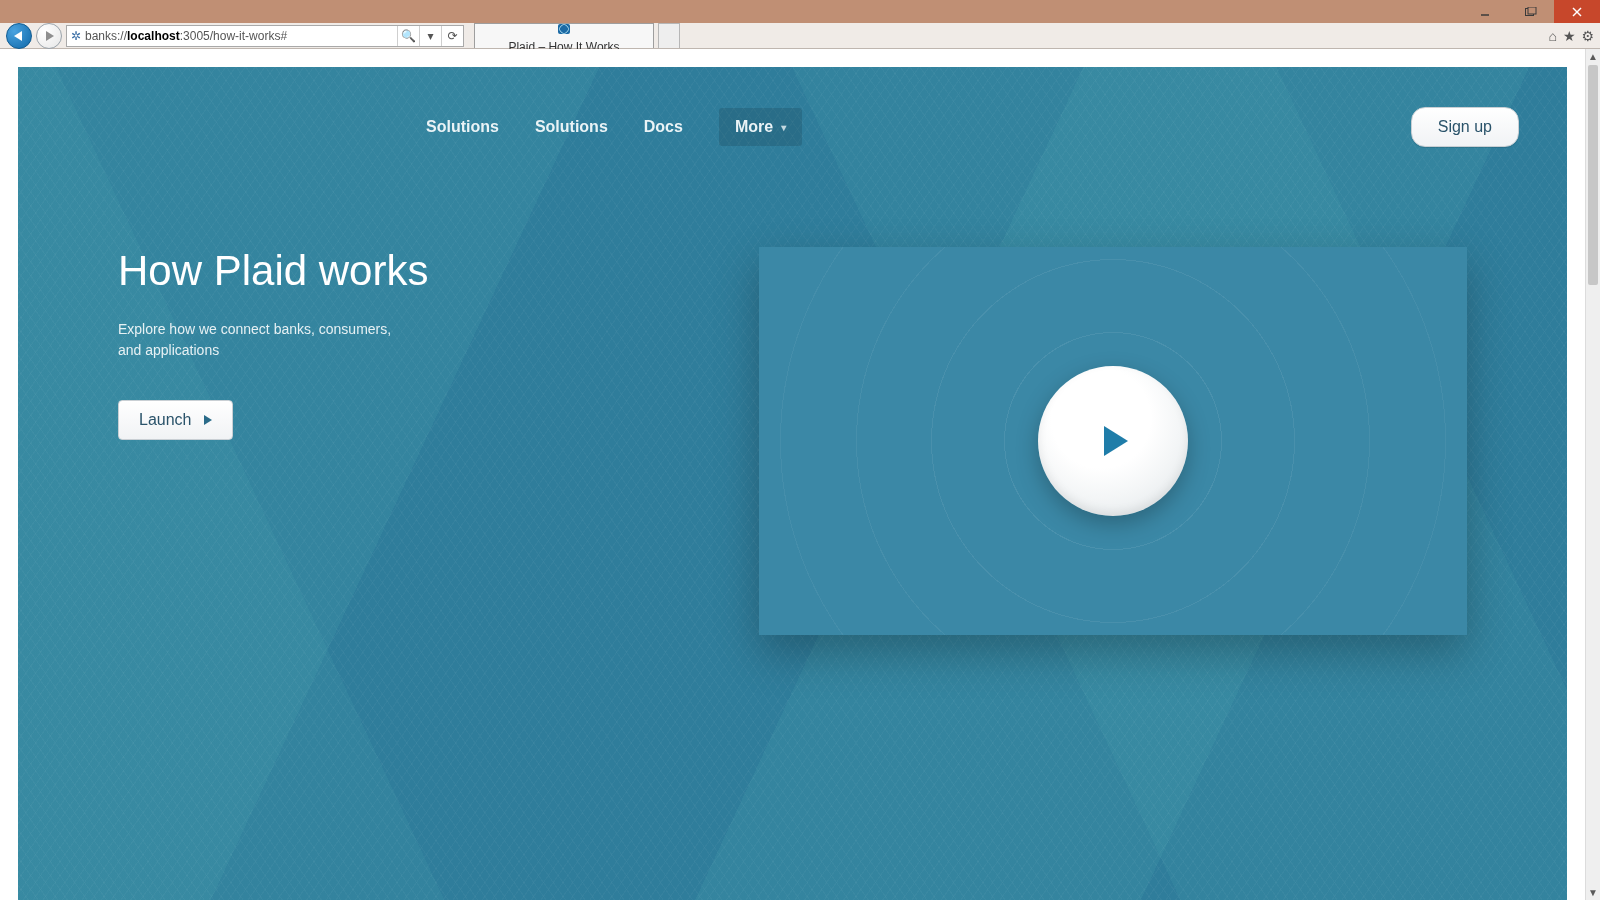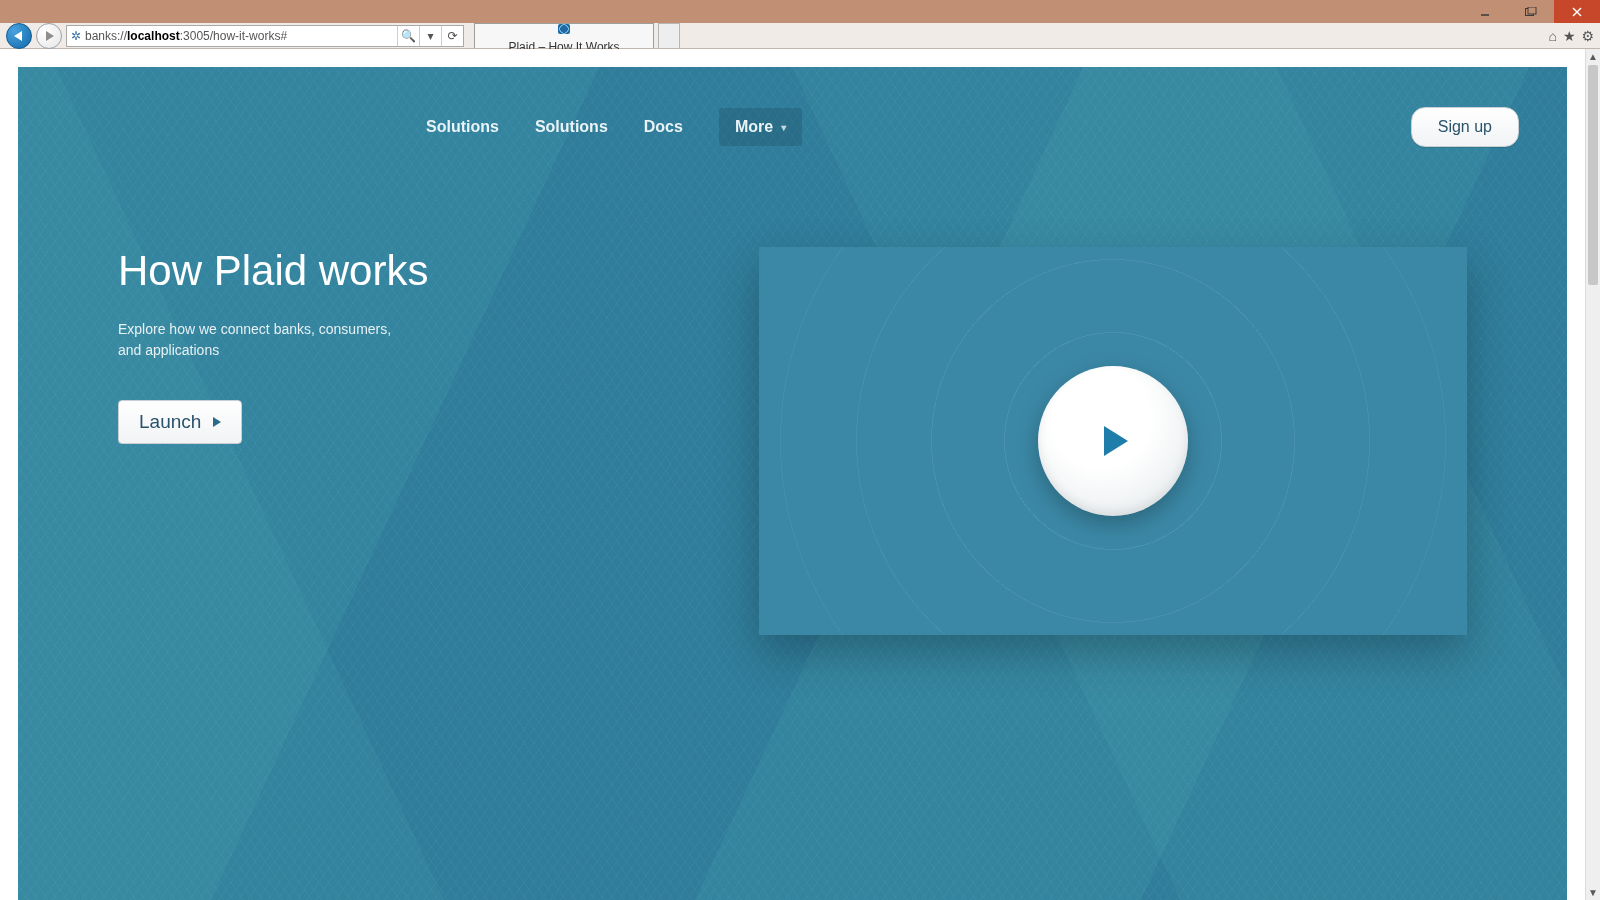--- a/index.html
+++ b/index.html
@@ -50,21 +50,21 @@
   .brand svg { width:44px; height:44px; }
   .nav { margin-left:360px; display:flex; align-items:center; gap:36px;font-weight:bold; }
   .nav a { color:#eaf3f6; font-size:16px; }
   .nav .more { background:rgba(0,0,0,0.12); padding:10px 16px; border-radius:3px; display:flex; align-items:center; gap:8px;}
   .nav .more .chev { font-size:10px; opacity:.8;}
   .signup { margin-left:auto; background:linear-gradient(#ffffff,#f1f3f5); border:1px solid #c9cfd4; color:#2a536a; font-size:16px; padding:10px 26px; border-radius:14px; box-shadow:0 1px 0 rgba(0,0,0,.1);}
   .hero { position:relative; padding:60px 100px 0 100px; display:flex;justify-content:center; }
   .hero-text { width:380px; color:#fff; }
   .hero-text h1 { font-size:42px; font-weight:400; line-height:1.15; margin-bottom:24px;}
   .hero-text p { font-size:14px; line-height:1.45; color:rgba(255,255,255,.88); max-width:300px; margin-bottom:40px;}
-  .launch { display:inline-flex; align-items:center; gap:12px; background:linear-gradient(#ffffff,#f1f3f5); border:1px solid #c9cfd4; color:#2a536a; font-size:19px; padding:10px 20px; border-radius:4px;}
+  .launch { display:inline-flex; align-items:center; gap:12px; background:linear-gradient(#ffffff,#f1f3f5); border:1px solid #c9cfd4; color:#2a536a; font-size:16px; padding:10px 20px; border-radius:4px;}
   .launch .tri { width:0;height:0;border-top:5px solid transparent;border-bottom:5px solid transparent;border-left:8px solid #2a6b89;}
   .video { position:relative; margin-left:auto; width:708px; height:388px; background:#3b88a6; box-shadow:0 18px 40px rgba(0,0,0,.25); overflow:hidden;}
   .video::before{content:"";position:absolute;inset:-150px;border-radius:50%;
      background:
        radial-gradient(circle at center, transparent 0 108px, rgba(255,255,255,.08) 108px 109px, transparent 109px 181px, rgba(255,255,255,.07) 181px 182px, transparent 182px 256px, rgba(255,255,255,.06) 256px 257px, transparent 257px 332px, rgba(255,255,255,.05) 332px 333px, transparent 333px);
      left:50%; top:50%; transform:translate(-50%,-50%); width:900px; height:900px;}
   .play { position:absolute; left:50%; top:50%; transform:translate(-50%,-50%); width:150px; height:150px; border-radius:50%;
           background:radial-gradient(circle at 42% 35%, #ffffff 0 38%, #f4f6f7 60%, #dde3e6 100%);
           box-shadow:0 8px 22px rgba(0,0,0,.25), inset 0 -4px 10px rgba(0,0,0,.08);
           display:flex; align-items:center; justify-content:center;}

